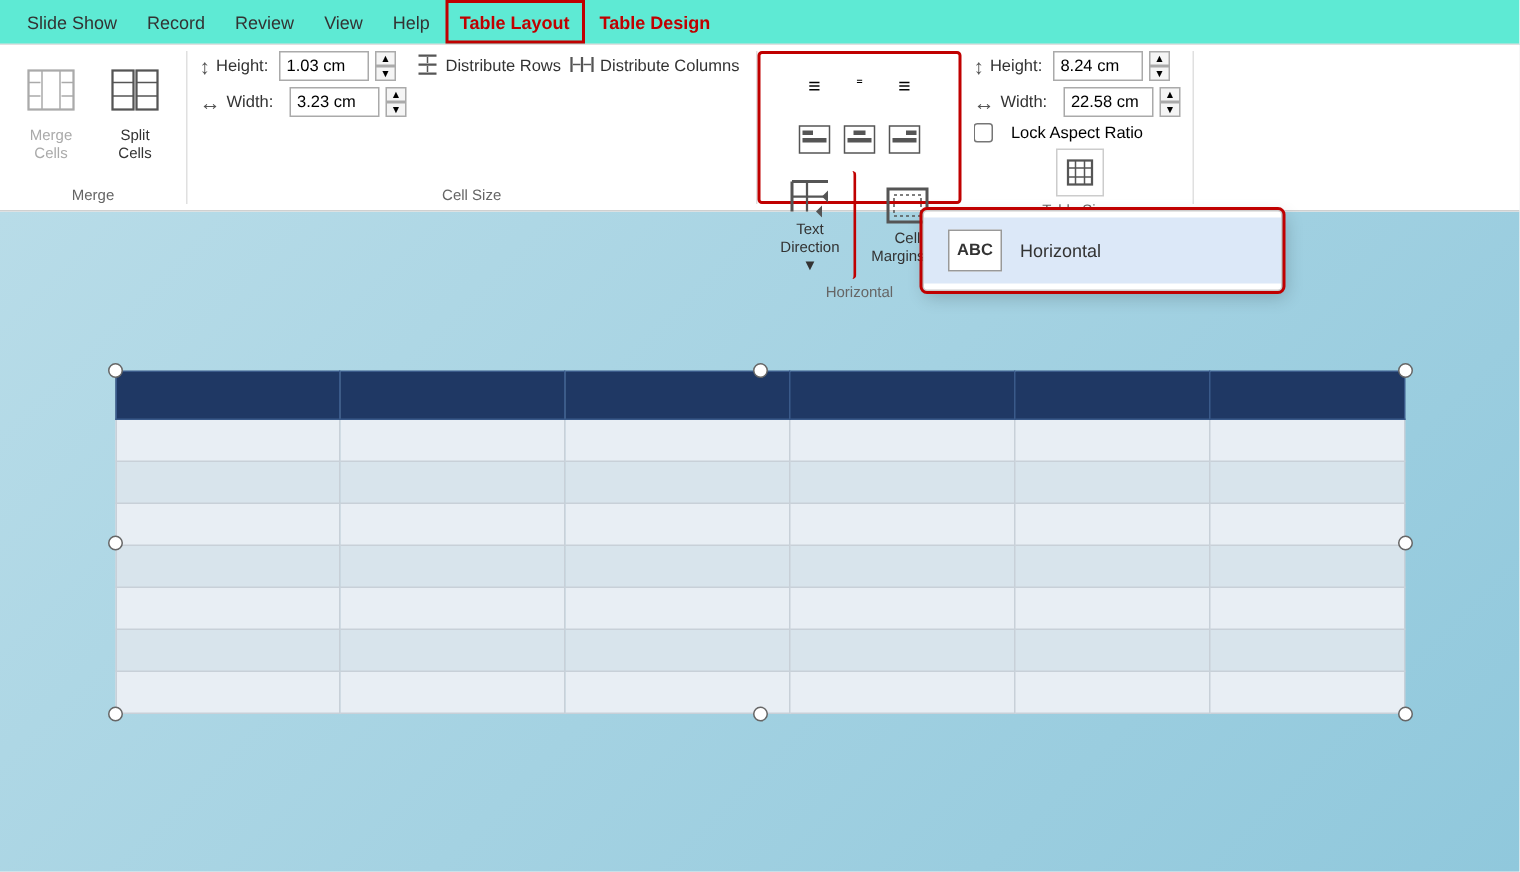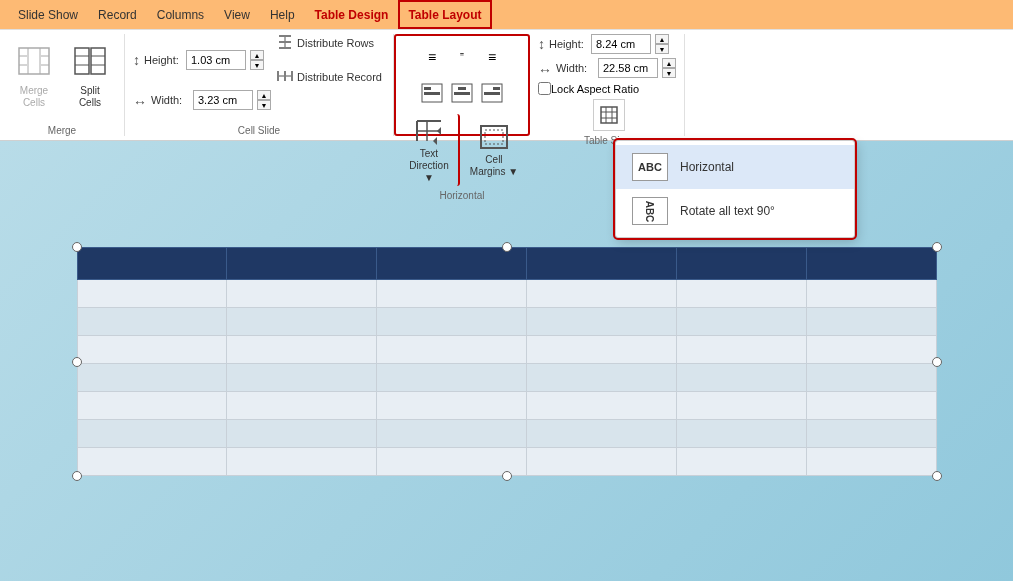--- a/index.html
+++ b/index.html
@@ -18,21 +18,21 @@
       background: #ffffff;
       border-bottom: 1px solid #d0d0d0;
       position: relative;
       z-index: 10;
     }
 
     
     .tab-bar {
       display: flex;
       align-items: flex-start;
-      background: #fdba74;
+      background: #5eead4;
       padding: 0 8px;
       height: 30px;
       border-bottom: 1px solid #e0e0e0;
     }
     .tab-item {
       padding: 4px 10px;
       font-size: 12px;
       cursor: pointer;
       color: #333;
       height: 100%;
@@ -138,22 +138,21 @@
       background: #f5f5f5;
       display: flex;
       align-items: center;
       justify-content: center;
       font-size: 7px;
       cursor: pointer;
       line-height: 1;
     }
     .distribute-btns {
       display: flex;
-      flex-direction: column;
-      gap: 16px;
+      gap: 0;
       margin-left: 6px;
     }
     .distribute-btn {
       display: flex;
       align-items: center;
       gap: 4px;
       cursor: pointer;
       font-size: 11px;
       color: #333;
       padding: 1px 3px;
@@ -198,21 +197,21 @@
     
     .table-size-group {
       display: flex;
       flex-direction: column;
       justify-content: center;
       gap: 4px;
     }
     .lock-ratio {
       display: flex;
       align-items: center;
-      gap: 0;
+      gap: 12px;
       font-size: 11px;
     }
 
     
     .dropdown-menu {
       position: absolute;
       top: 140px;
       left: 615px;
       background: white;
       border: 1px solid #ccc;
@@ -318,25 +317,25 @@
     }
   </style>
 </head>
 <body>
 
 <div class="ribbon">
 
   <div class="tab-bar">
     <div class="tab-item">Slide Show</div>
     <div class="tab-item">Record</div>
-    <div class="tab-item">Columns</div>
+    <div class="tab-item">Review</div>
     <div class="tab-item">View</div>
     <div class="tab-item">Help</div>
+    <div class="tab-item active-red-boxed">Table Layout</div>
     <div class="tab-item active-red">Table Design</div>
-    <div class="tab-item active-red-boxed">Table Layout</div>
   </div>
 
   <div class="ribbon-content">
 
     <div class="ribbon-group">
       <div class="ribbon-group-inner merge-group-inner">
         <div class="ribbon-btn-large disabled">
           <div class="btn-icon">
             <svg width="32" height="28" viewBox="0 0 32 28">
               <rect x="1" y="1" width="30" height="26" fill="none" stroke="#aaa" stroke-width="1.5"></rect>
@@ -393,35 +392,35 @@
             <div class="distribute-btn">
               <span>
                 <svg width="16" height="14" viewBox="0 0 16 14">
                   <line x1="1" y1="2" x2="1" y2="12" stroke="#555" stroke-width="1.5"></line>
                   <line x1="8" y1="2" x2="8" y2="12" stroke="#555" stroke-width="1.5"></line>
                   <line x1="15" y1="2" x2="15" y2="12" stroke="#555" stroke-width="1.5"></line>
                   <line x1="2" y1="7" x2="7" y2="7" stroke="#555" stroke-width="1"></line>
                   <line x1="9" y1="7" x2="14" y2="7" stroke="#555" stroke-width="1"></line>
                 </svg>
               </span>
-              <span>Distribute Record</span>
+              <span>Distribute Columns</span>
             </div>
           </div>
         </div>
         <div class="size-row">
           <span class="size-icon">↔</span>
           <span class="size-label">Width:</span>
           <input class="size-input" type="text" value="3.23 cm" style="">
           <div class="spin-btns">
             <div class="spin-btn">▲</div>
             <div class="spin-btn">▼</div>
           </div>
         </div>
       </div>
-      <div class="ribbon-group-label">Cell Slide</div>
+      <div class="ribbon-group-label">Cell Size</div>
     </div>
 
     <div class="ribbon-group alignment-group" style="border: 2px solid #c00000; padding: 4px;">
       <div style="display:flex; flex-direction:column; gap:2px;">
         <div class="align-grid">
           <div class="align-btn">≡</div>
           <div class="align-btn" style="font-size:13px;">⁼</div>
           <div class="align-btn" style="text-align:right;">≡</div>
         </div>
         <div class="align-grid">
@@ -603,19 +602,13 @@
   </div>
 </div>
 
 <div class="dropdown-menu">
   <div class="dropdown-item highlighted">
     <div class="dropdown-icon-box">
       <span>ABC</span>
     </div>
     <span>Horizontal</span>
   </div>
-  <div class="dropdown-item">
-    <div class="dropdown-icon-box">
-      <span style="display:inline-block; transform:rotate(90deg); font-size:10px; font-weight:bold;">ABC</span>
-    </div>
-    <span>Rotate all text 90°</span>
-  </div>
 </div>
 
 </body></html>

